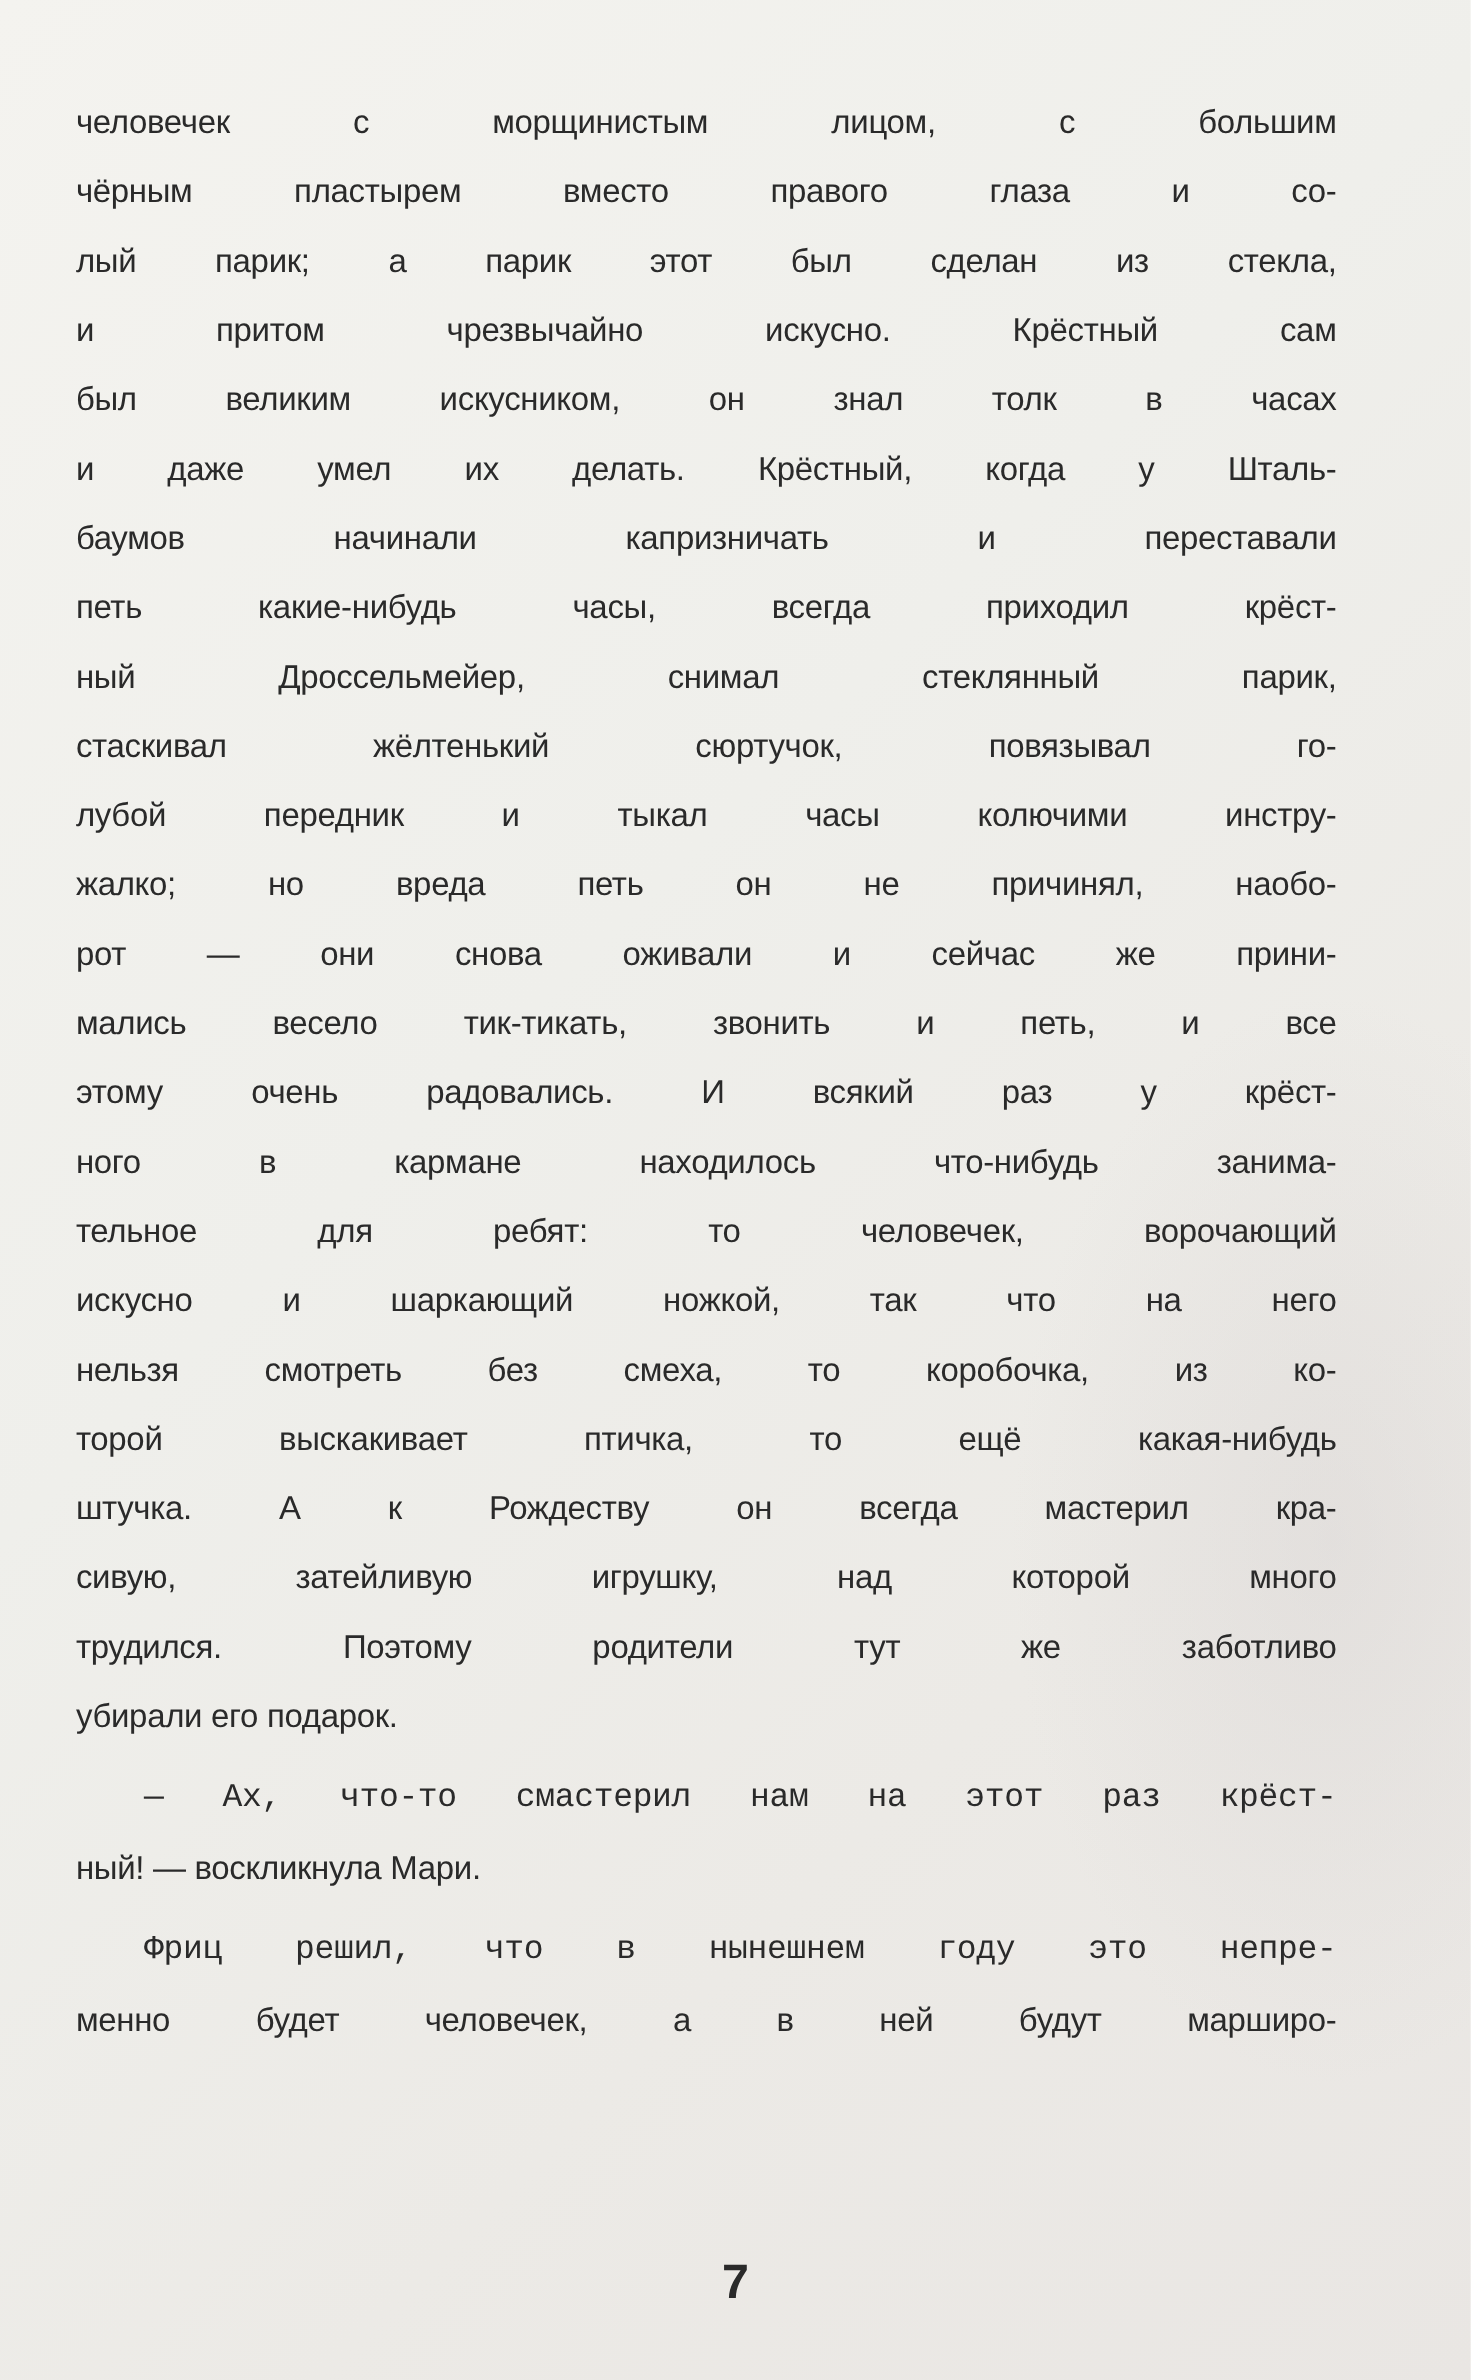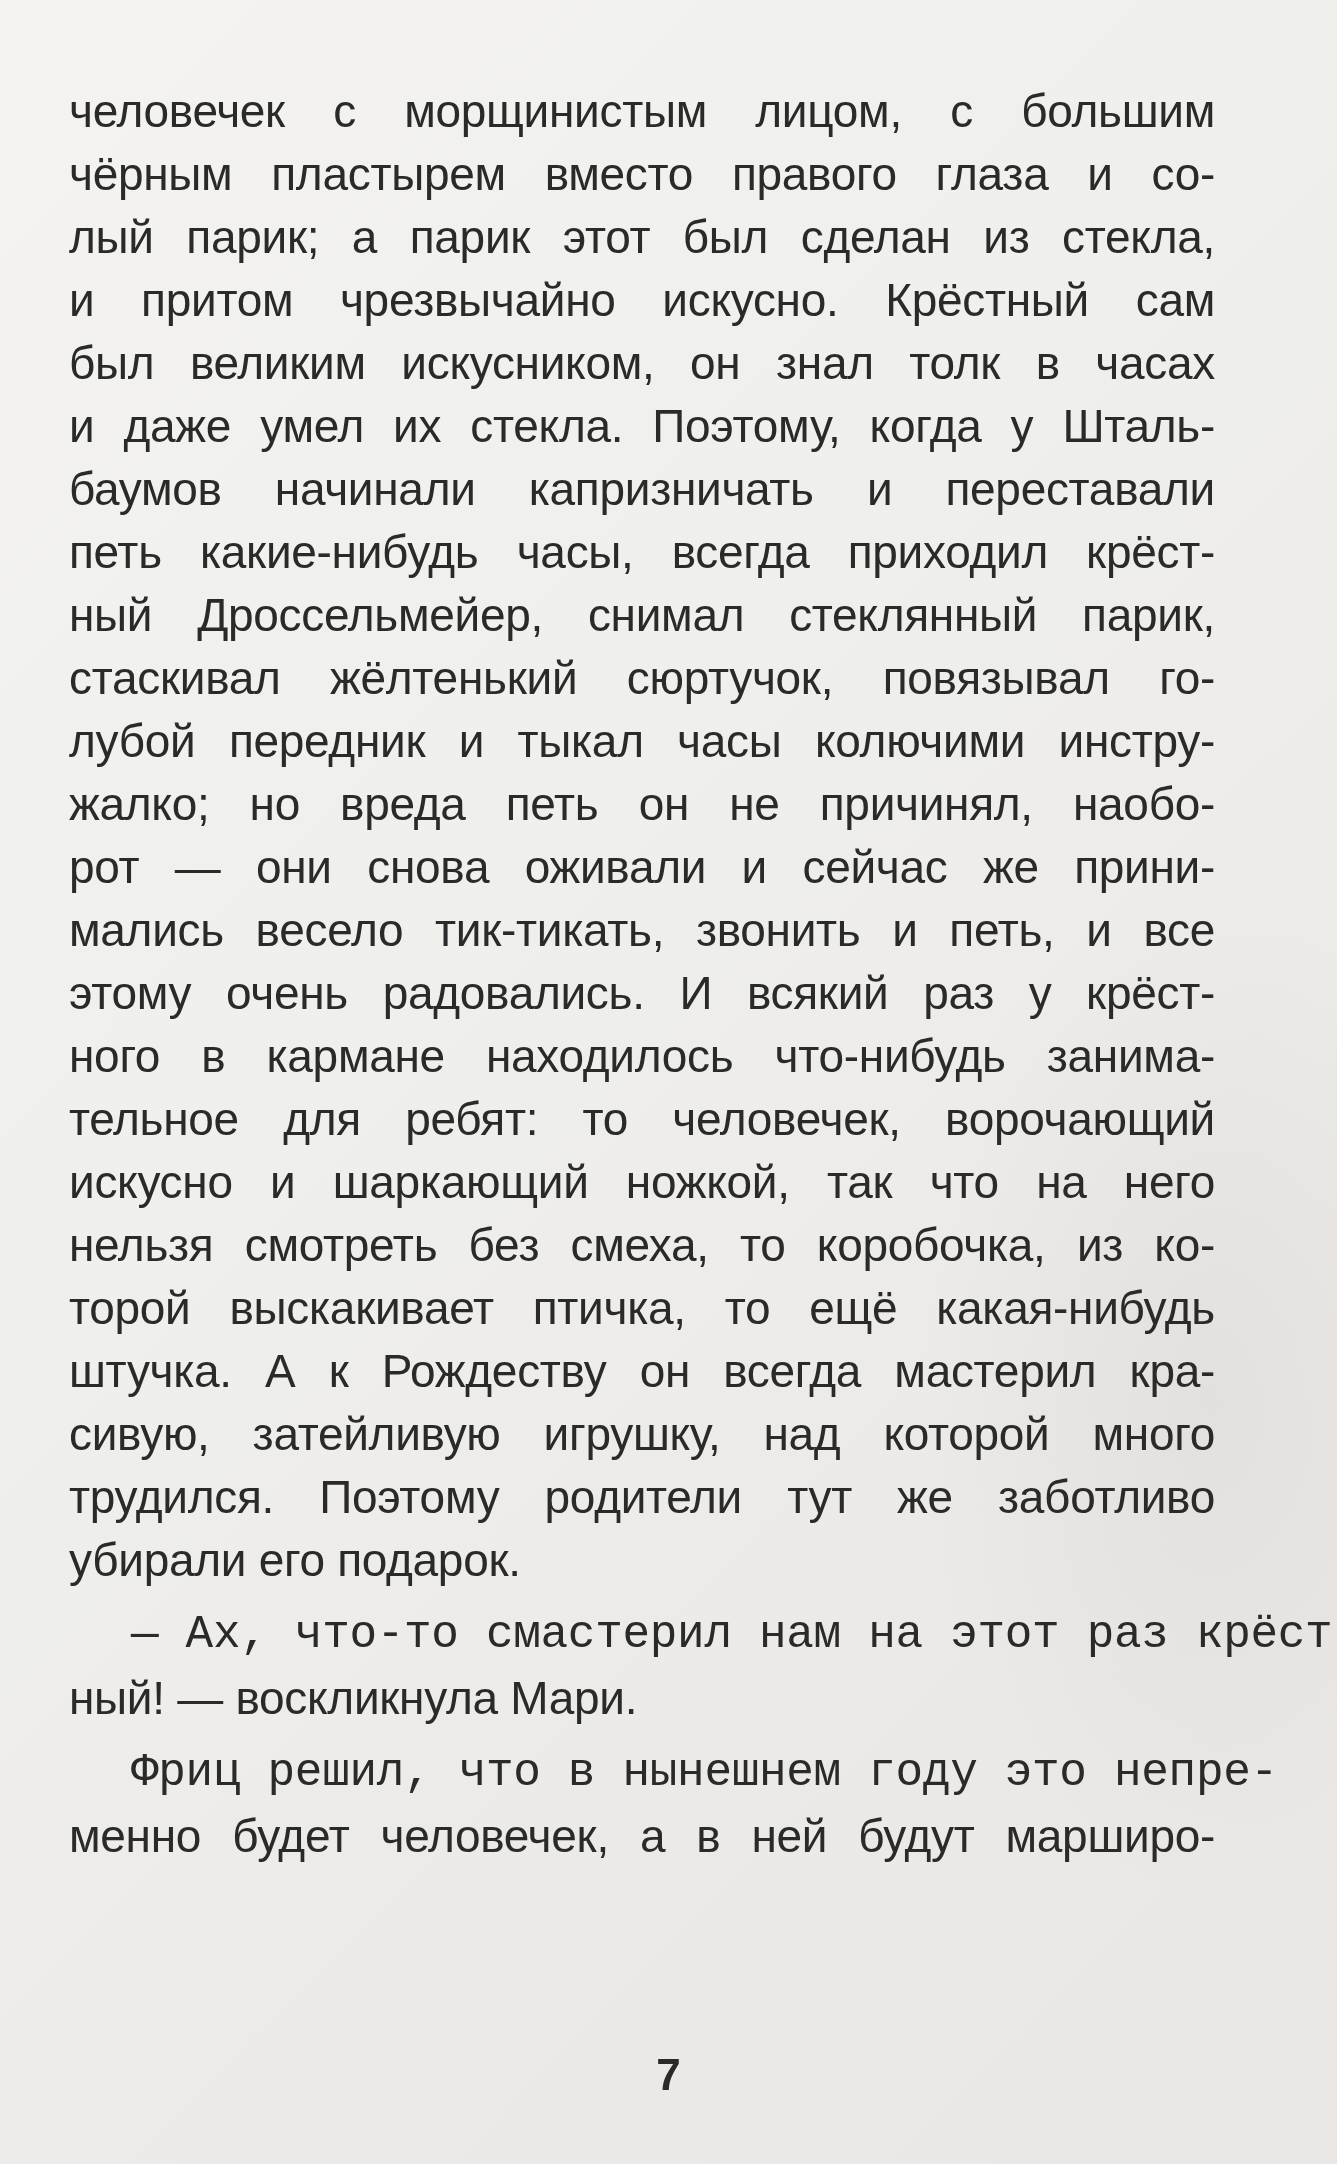--- a/index.html
+++ b/index.html
@@ -8,21 +8,21 @@
     background: linear-gradient(135deg, #f4f3ef 0%, #efefeb 40%, #eceae6 70%, #e9e6e3 100%);
     position:relative;
     font-family: "Liberation Sans", sans-serif;
     color:#2a2a2a;
   }
   .page {
     position:absolute; left:69px; top:80px; width:1146px;
   }
   .line {
     height:63px; line-height:63px;
-    font-size:46px;
+    font-size:30px;
     white-space:nowrap;
     text-align:justify; text-align-last:justify;
     letter-spacing:-0.3px;
   }
   .line.last { text-align-last:left; }
   .line.indent { padding-left:62px;font-family:Liberation Mono, monospace; }
   .gap { height:12px; }
   .page-number {
     position:absolute; left:0; width:1337px; top:2050px;
     text-align:center; font-size:44px; font-weight:bold; color:#2a2a2a;
@@ -39,21 +39,21 @@
 <div class="ghost"></div>
 
 <div class="page">
 
   <div>
     <div class="line">человечек с морщинистым лицом, с большим</div>
     <div class="line">чёрным пластырем вместо правого глаза и со-</div>
     <div class="line">лый парик; а парик этот был сделан из стекла,</div>
     <div class="line">и притом чрезвычайно искусно. Крёстный сам</div>
     <div class="line">был великим искусником, он знал толк в часах</div>
-    <div class="line">и даже умел их стекла. Поэтому, когда у Шталь-</div>
+    <div class="line">и даже умел их делать. Крёстный, когда у Шталь-</div>
     <div class="line">баумов начинали капризничать и переставали</div>
     <div class="line">петь какие-нибудь часы, всегда приходил крёст-</div>
     <div class="line">ный Дроссельмейер, снимал стеклянный парик,</div>
     <div class="line">стаскивал жёлтенький сюртучок, повязывал го-</div>
     <div class="line">лубой передник и тыкал часы колючими инстру-</div>
     <div class="line">жалко; но вреда петь он не причинял, наобо-</div>
     <div class="line">рот — они снова оживали и сейчас же прини-</div>
     <div class="line">мались весело тик-тикать, звонить и петь, и все</div>
     <div class="line">этому очень радовались. И всякий раз у крёст-</div>
     <div class="line">ного в кармане находилось что-нибудь занима-</div>

